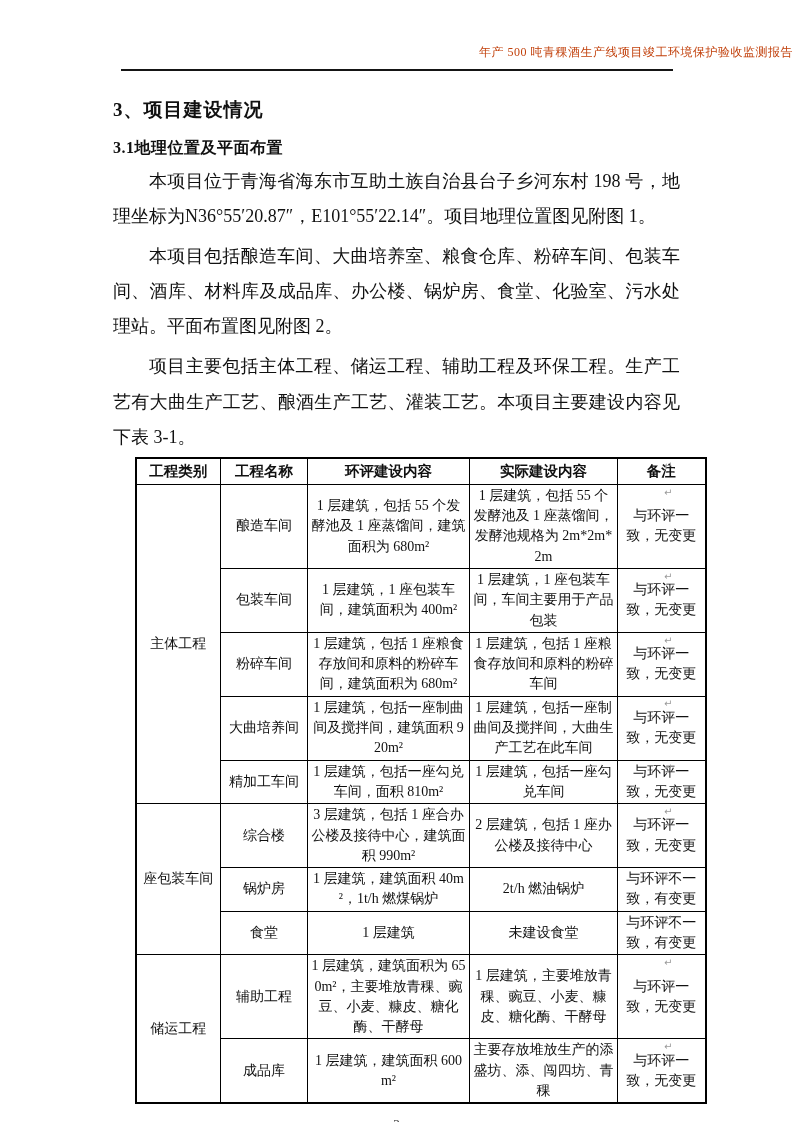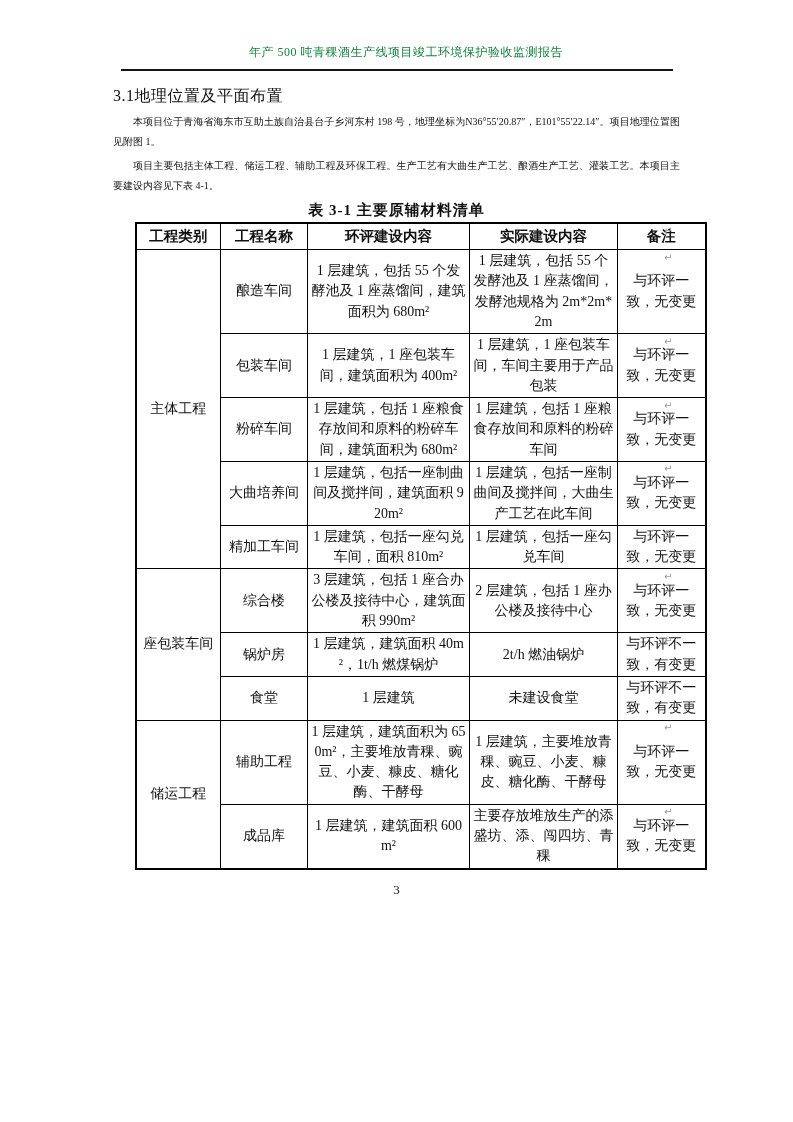--- a/index.html
+++ b/index.html
@@ -2,31 +2,31 @@
 <html><head>
 <meta charset="utf-8">
 <style>
   html,body{margin:0;padding:0;background:#fff;}
   .page{
     width:793px;height:1122px;position:relative;background:#fff;color:#111;
     font-family:"Liberation Serif","DejaVu Serif",serif;overflow:hidden;
   }
   .wm{position:absolute;left:0;top:0;z-index:-1;}
   .running-header{
-    padding-top:44px;text-align:center;font-size:12px;color:#15803d;letter-spacing:.5px;margin-left:19px;
+    padding-top:44px;text-align:right;font-size:12px;color:#c2410c;letter-spacing:.5px;margin-left:19px;
   }
   .header-rule{width:552px;margin:8px auto 0;border-top:2px solid #151515;height:0;}
   h1.doc{
     font-size:19px;font-weight:bold;margin:26px 0 0 113px;letter-spacing:1px;
   }
   h2.doc{
-    font-size:16px;font-weight:normal;margin:15px 0 0 113px;letter-spacing:.5px;
+    font-size:16px;font-weight:bold;margin:15px 0 0 113px;letter-spacing:.5px;
   }
   p.doc{
-    font-size:10px;line-height:1.95;margin:5px 113px 0 113px;
+    font-size:18px;line-height:1.95;margin:5px 113px 0 113px;
     text-indent:2em;text-align:justify;
   }
   .caption{
     text-align:center;font-weight:bold;font-size:15px;margin-top:6px;letter-spacing:1px;
   }
   .table-wrap{position:relative;width:524px;margin:2px auto 0;}
   table.main{
     width:570px;height:582px;border-collapse:collapse;table-layout:fixed;
     border:2px solid #000;font-size:14px;
   }
@@ -55,27 +55,28 @@
       <line x1="252" y1="584" x2="242" y2="716"></line>
       <line x1="176" y1="624" x2="272" y2="614"></line>
       <line x1="176" y1="664" x2="270" y2="654"></line>
       <line x1="598" y1="702" x2="700" y2="606"></line>
     </g>
   </svg>
 
   <div class="running-header">年产 500 吨青稞酒生产线项目竣工环境保护验收监测报告</div>
   <div class="header-rule"></div>
 
+  <h1 class="doc">3、项目建设情况</h1>
 
   <h2 class="doc">3.1地理位置及平面布置</h2>
   <p class="doc">本项目位于青海省海东市互助土族自治县台子乡河东村 198 号，地理坐标为N36°55′20.87″，E101°55′22.14″。项目地理位置图见附图 1。</p>
+  <p class="doc">本项目包括酿造车间、大曲培养室、粮食仓库、粉碎车间、包装车间、酒库、材料库及成品库、办公楼、锅炉房、食堂、化验室、污水处理站。平面布置图见附图 2。</p>
 
-  <p class="doc">项目主要包括主体工程、储运工程、辅助工程及环保工程。生产工艺有大曲生产工艺、酿酒生产工艺、灌装工艺。本项目主要建设内容见下表 4-1。</p>
+  <p class="doc">项目主要包括主体工程、储运工程、辅助工程及环保工程。生产工艺有大曲生产工艺、酿酒生产工艺、灌装工艺。本项目主要建设内容见下表 3-1。</p>
 
-  <div class="caption">表 3-1  主要原辅材料清单</div>
 
   <div class="table-wrap">
     <table class="main">
       <colgroup>
         <col style="width:85px">
           <col style="width:87px">
           <col style="width:162px">
           <col style="width:148px">
           <col style="width:88px">
       </colgroup>

